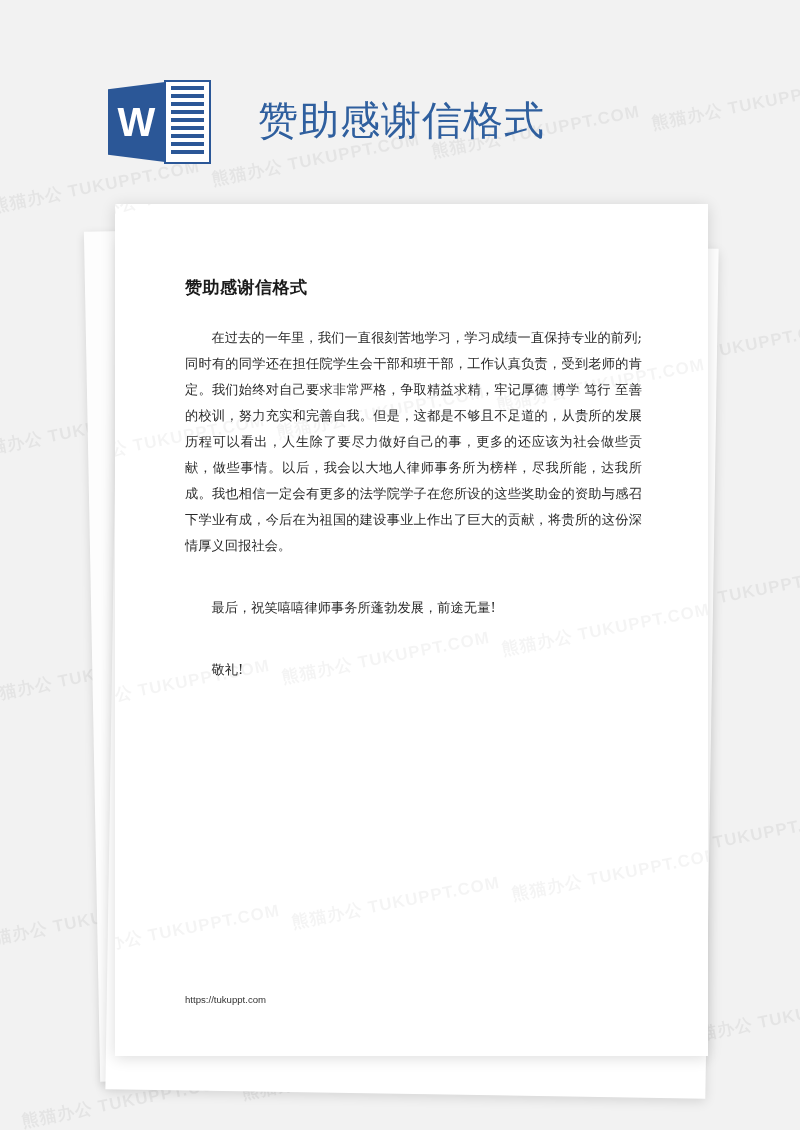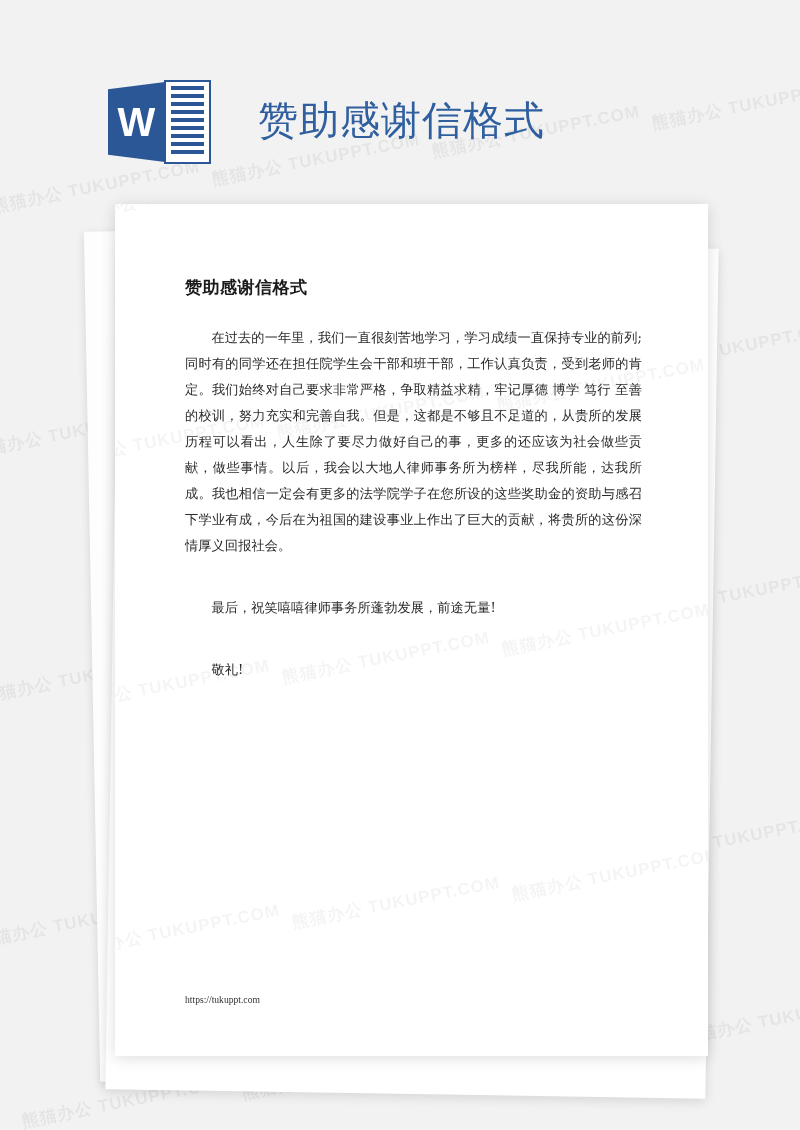--- a/index.html
+++ b/index.html
@@ -172,21 +172,21 @@
     letter-spacing: 0.1px;
   }
   .para.short { text-align: left; margin-top: 36px; }
   .page-url {
     position: absolute;
     left: 70px;
     top: 790px;
     z-index: 2;
     font-size: 9.6px;
     color: #333333;
-    font-family: Liberation Serif, serif;
+    font-family: Liberation Sans, sans-serif;
   }
 </style>
 </head>
 <body>
 
 <div class="wm-layer">
   <div class="wm" style="left:-10px;  top:175px;">熊猫办公 TUKUPPT.COM</div>
   <div class="wm" style="left:210px;  top:148px;">熊猫办公 TUKUPPT.COM</div>
   <div class="wm" style="left:430px;  top:120px;">熊猫办公 TUKUPPT.COM</div>
   <div class="wm" style="left:650px;  top:92px;">熊猫办公 TUKUPPT.COM</div>

